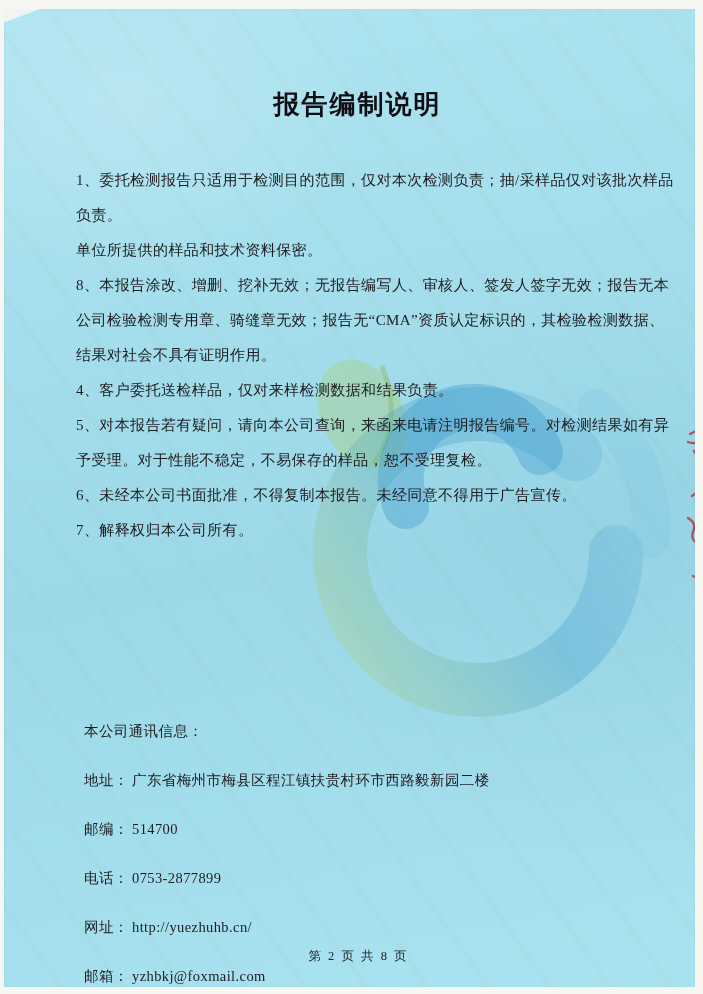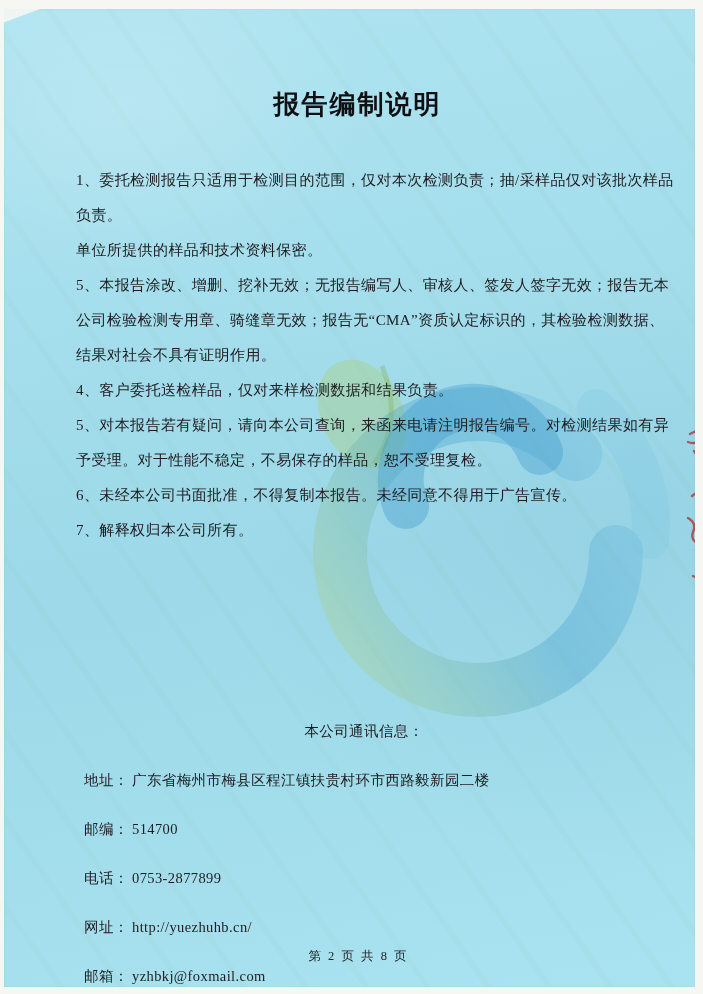--- a/index.html
+++ b/index.html
@@ -47,21 +47,21 @@
     font-size:15px;line-height:35px;letter-spacing:.4px;
     white-space:nowrap;
   }
   .note-line{height:35px;}
 
   .contact{
     position:absolute;left:84px;top:717px;width:560px;
     font-size:14.5px;line-height:28px;letter-spacing:.4px;
     white-space:nowrap;
   }
-  .contact-heading{height:28px;text-align:center;}
+  .contact-heading{height:28px;}
   .contact-line{height:28px;margin-top:21px;}
   .contact-label{display:inline-block;min-width:48px;}
   .contact-value{display:inline-block;}
 
   .footer{
     position:absolute;left:0;top:948px;width:703px;
     text-align:center;text-indent:14px;
     font-size:12.5px;letter-spacing:2px;color:#23232a;font-family:Liberation Serif, serif;
   }
 </style>
@@ -92,21 +92,21 @@
 
         <path d="M 540 452 A 70 70 0 0 0 406 506" fill="none" stroke-width="46" stroke-linecap="round" opacity="0.38" style="stroke:var(--watermark-deep-blue,#3f9ccd)"></path>
       </svg>
 
       <h1 class="title">报告编制说明</h1>
 
       <div class="notes">
           <div class="note-line">1、委托检测报告只适用于检测目的范围，仅对本次检测负责；抽/采样品仅对该批次样品</div>
           <div class="note-line">负责。</div>
           <div class="note-line">单位所提供的样品和技术资料保密。</div>
-          <div class="note-line">5、本报告涂改、增删、挖补无效；无报告编写人、审核人、签发人签字无效；报告无本</div>
+          <div class="note-line">8、本报告涂改、增删、挖补无效；无报告编写人、审核人、签发人签字无效；报告无本</div>
           <div class="note-line">公司检验检测专用章、骑缝章无效；报告无“CMA”资质认定标识的，其检验检测数据、</div>
           <div class="note-line">结果对社会不具有证明作用。</div>
           <div class="note-line">4、客户委托送检样品，仅对来样检测数据和结果负责。</div>
           <div class="note-line">5、对本报告若有疑问，请向本公司查询，来函来电请注明报告编号。对检测结果如有异</div>
           <div class="note-line">予受理。对于性能不稳定，不易保存的样品，恕不受理复检。</div>
           <div class="note-line">6、未经本公司书面批准，不得复制本报告。未经同意不得用于广告宣传。</div>
           <div class="note-line">7、解释权归本公司所有。</div>
         </div>
 
       <div class="contact">

